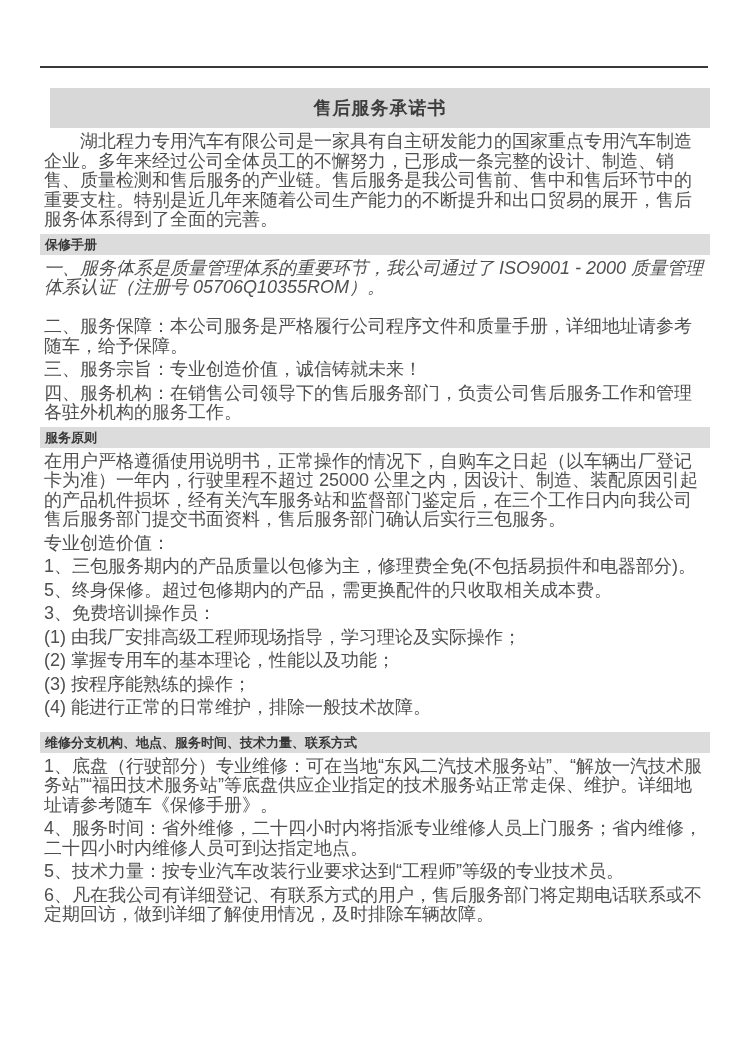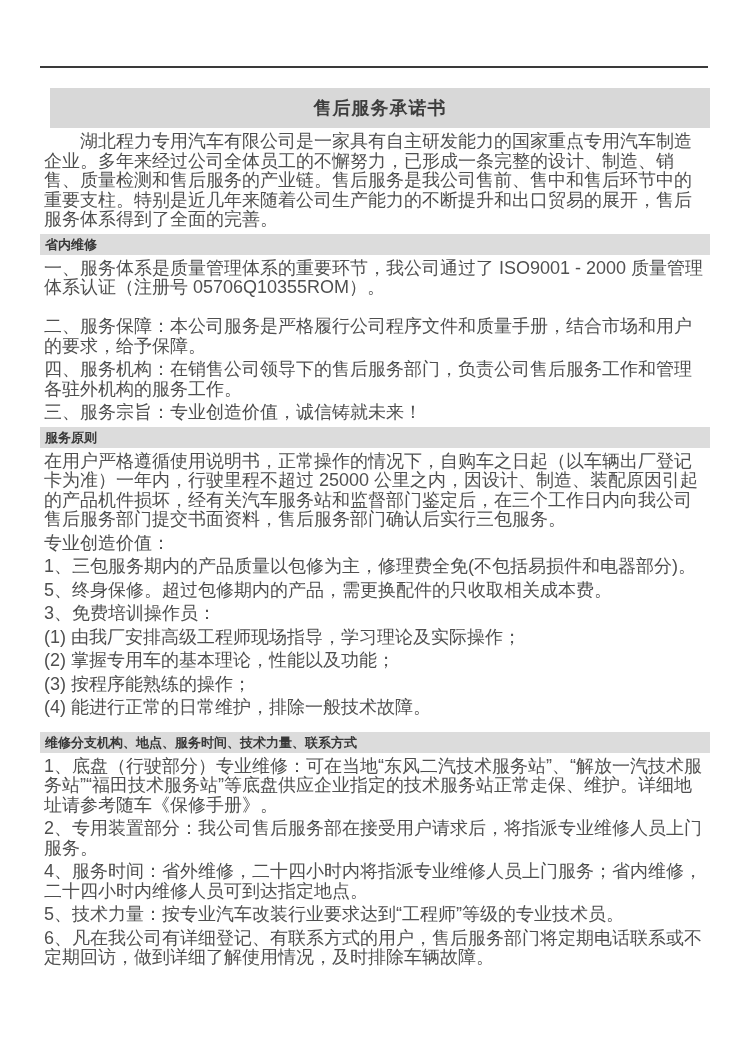--- a/index.html
+++ b/index.html
@@ -45,20 +45,21 @@
     text-indent: 2em;
   }
   p.line, p.intro {
     font-size: 18px;
     line-height: 19.5px;
     color: #4f4f4f;
     margin: 4px;
   }
   p.gap-after {
     margin-bottom: 19.5px;
+    font-style: italic;
   }
   .section-bar {
     background: #dcdcdc;
     height: 21px;
     line-height: 21px;
     font-size: 13px;
     font-weight: bold;
     color: #383838;
     padding-left: 5px;
   }
@@ -73,42 +74,41 @@
 
   <div class="top-rule"></div>
 
   <div class="title-bar">
     <h1>售后服务承诺书</h1>
   </div>
 
   <p class="intro">湖北程力专用汽车有限公司是一家具有自主研发能力的国家重点专用汽车制造企业。多年来经过公司全体员工的不懈努力，已形成一条完整的设计、制造、销售、质量检测和售后服务的产业链。售后服务是我公司售前、售中和售后环节中的重要支柱。特别是近几年来随着公司生产能力的不断提升和出口贸易的展开，售后服务体系得到了全面的完善。</p>
 
   <div class="section-bar">
-    <span>省内维修</span>
+    <span>保修手册</span>
   </div>
   <p class="line gap-after">一、服务体系是质量管理体系的重要环节，我公司通过了 ISO9001 - 2000 质量管理体系认证（注册号 05706Q10355ROM）。</p>
-  <p class="line">二、服务保障：本公司服务是严格履行公司程序文件和质量手册，结合市场和用户的要求，给予保障。</p>
+  <p class="line">二、服务保障：本公司服务是严格履行公司程序文件和质量手册，详细地址请参考随车，给予保障。</p>
+  <p class="line">三、服务宗旨：专业创造价值，诚信铸就未来！</p>
   <p class="line">四、服务机构：在销售公司领导下的售后服务部门，负责公司售后服务工作和管理各驻外机构的服务工作。</p>
-  <p class="line">三、服务宗旨：专业创造价值，诚信铸就未来！</p>
 
   <div class="section-bar">
     <span>服务原则</span>
   </div>
   <p class="line">在用户严格遵循使用说明书，正常操作的情况下，自购车之日起（以车辆出厂登记卡为准）一年内，行驶里程不超过 25000 公里之内，因设计、制造、装配原因引起的产品机件损坏，经有关汽车服务站和监督部门鉴定后，在三个工作日内向我公司售后服务部门提交书面资料，售后服务部门确认后实行三包服务。</p>
   <p class="line">专业创造价值：</p>
   <p class="line">1、三包服务期内的产品质量以包修为主，修理费全免(不包括易损件和电器部分)。</p>
   <p class="line">5、终身保修。超过包修期内的产品，需更换配件的只收取相关成本费。</p>
   <p class="line">3、免费培训操作员：</p>
   <p class="line">(1) 由我厂安排高级工程师现场指导，学习理论及实际操作；</p>
   <p class="line">(2) 掌握专用车的基本理论，性能以及功能；</p>
   <p class="line">(3) 按程序能熟练的操作；</p>
   <p class="line">(4) 能进行正常的日常维护，排除一般技术故障。</p>
 
   <div class="section-bar mt2">
     <span>维修分支机构、地点、服务时间、技术力量、联系方式</span>
   </div>
   <p class="line">1、底盘（行驶部分）专业维修：可在当地“东风二汽技术服务站”、“解放一汽技术服务站”“福田技术服务站”等底盘供应企业指定的技术服务站正常走保、维护。详细地址请参考随车《保修手册》。</p>
-  <p class="line">2、专用装置部分：我公司售后服务部在接受用户请求后，将指派专业维修人员上门服务。</p>
   <p class="line">4、服务时间：省外维修，二十四小时内将指派专业维修人员上门服务；省内维修，二十四小时内维修人员可到达指定地点。</p>
   <p class="line">5、技术力量：按专业汽车改装行业要求达到“工程师”等级的专业技术员。</p>
   <p class="line">6、凡在我公司有详细登记、有联系方式的用户，售后服务部门将定期电话联系或不定期回访，做到详细了解使用情况，及时排除车辆故障。</p>
 
 </div>
 
 </body></html>

